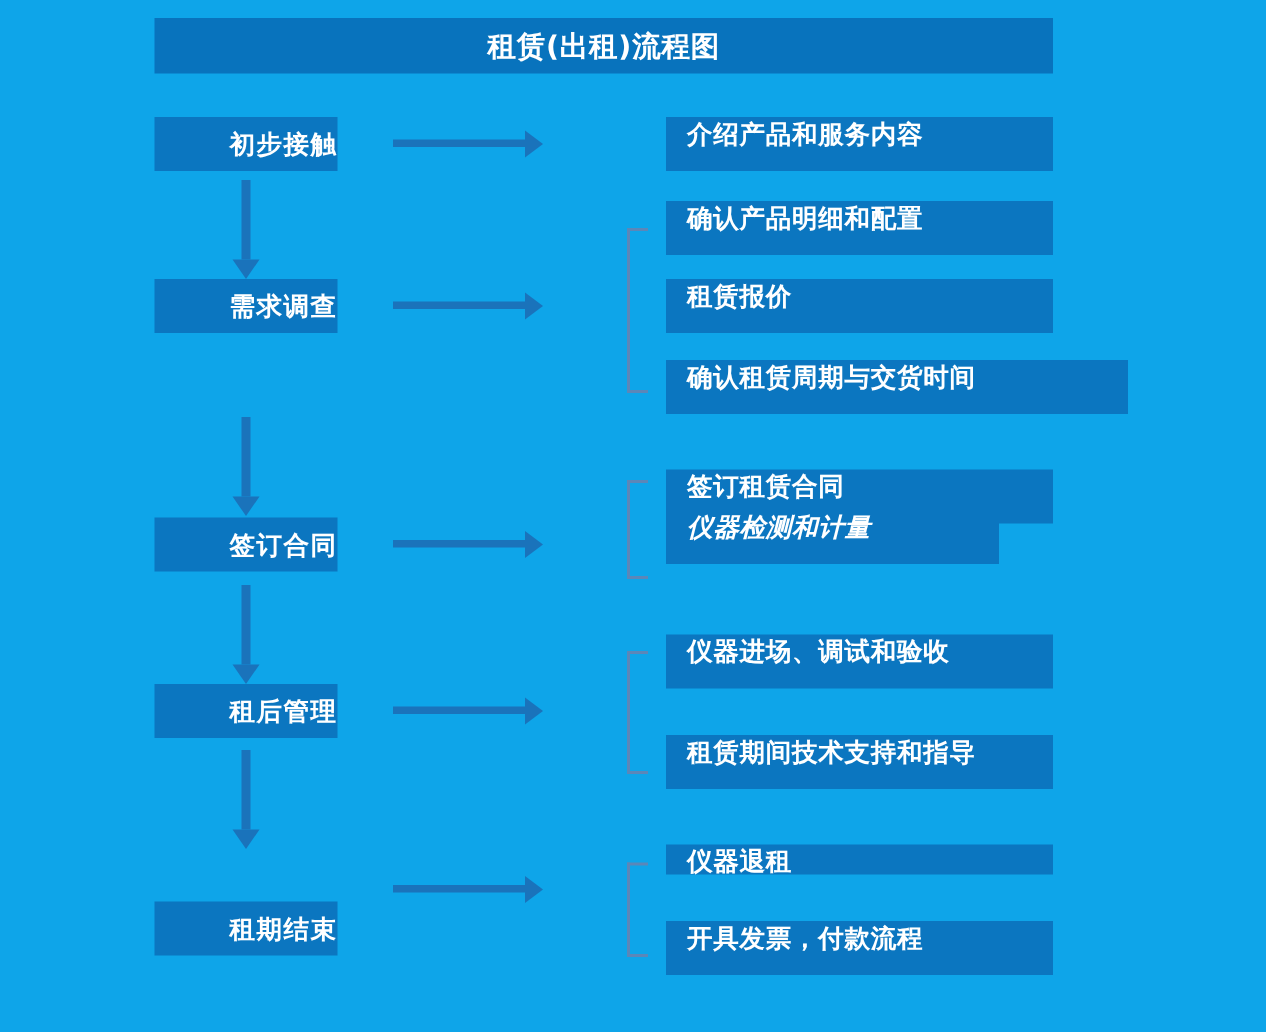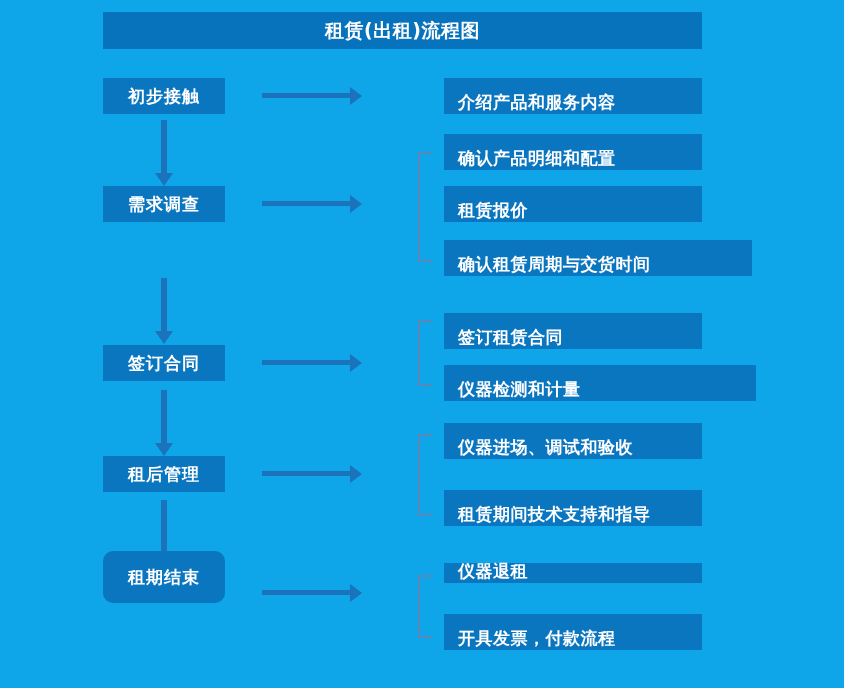--- a/index.html
+++ b/index.html
@@ -33,31 +33,31 @@
     letter-spacing: 0.5px;
   }
   .stage-box {
     position: absolute;
     background: #0b76c0;
     color: #ffffff;
     font-size: 17px;
     font-weight: bold;
     display: flex;
     align-items: center;
-    justify-content: center;
+    justify-content: flex-end;
     letter-spacing: 1px;
   }
   .detail-box {
     position: absolute;
     background: #0b76c0;
     color: #ffffff;
     font-size: 17px;
     font-weight: bold;
     display: flex;
-    align-items: flex-end;
+    align-items: flex-start;
     padding-left: 14px;
     box-sizing: border-box;
     letter-spacing: 0.5px;
   }
   
   .h-arrow {
     position: absolute;
     height: 18px;
   }
   .h-arrow .shaft {
@@ -166,21 +166,21 @@
   <div class="h-arrow" style="left:262px; top:354px; width:100px;">
     <div class="shaft" style="width:88px;"></div>
     <div class="head" style="left:88px;"></div>
   </div>
 
   <div class="bracket" style="left:418px; top:320px; height:66px;"></div>
 
   <div class="detail-box" style="left:444px; top:313px; width:258px; height:36px;">
     <span>签订租赁合同</span>
   </div>
-  <div class="detail-box" style="left:444px; top:365px; width:312px; height:36px;">
+  <div class="detail-box" style="left:444px; top:340px; width:222px; height:36px;font-style:italic;">
     <span>仪器检测和计量</span>
   </div>
 
   <div class="v-arrow" style="left:155px; top:390px; height:66px;">
     <div class="shaft" style="height:53px;"></div>
     <div class="head" style="top:53px;"></div>
   </div>
 
   <div class="stage-box" style="left:103px; top:456px; width:122px; height:36px;">
     <span>租后管理</span>
@@ -198,21 +198,21 @@
   </div>
   <div class="detail-box" style="left:444px; top:423px; width:258px; height:36px;">
     <span>仪器进场、调试和验收</span>
   </div>
 
   <div class="v-arrow" style="left:155px; top:500px; height:66px;">
     <div class="shaft" style="height:53px;"></div>
     <div class="head" style="top:53px;"></div>
   </div>
 
-  <div class="stage-box" style="left:103px; top:551px; width:122px; height:52px;border-radius:10px;">
+  <div class="stage-box" style="left:103px; top:601px; width:122px; height:36px;">
     <span>租期结束</span>
   </div>
 
   <div class="h-arrow" style="left:262px; top:584px; width:100px;">
     <div class="shaft" style="width:88px;"></div>
     <div class="head" style="left:88px;"></div>
   </div>
 
   <div class="bracket" style="left:418px; top:575px; height:63px;"></div>
 

